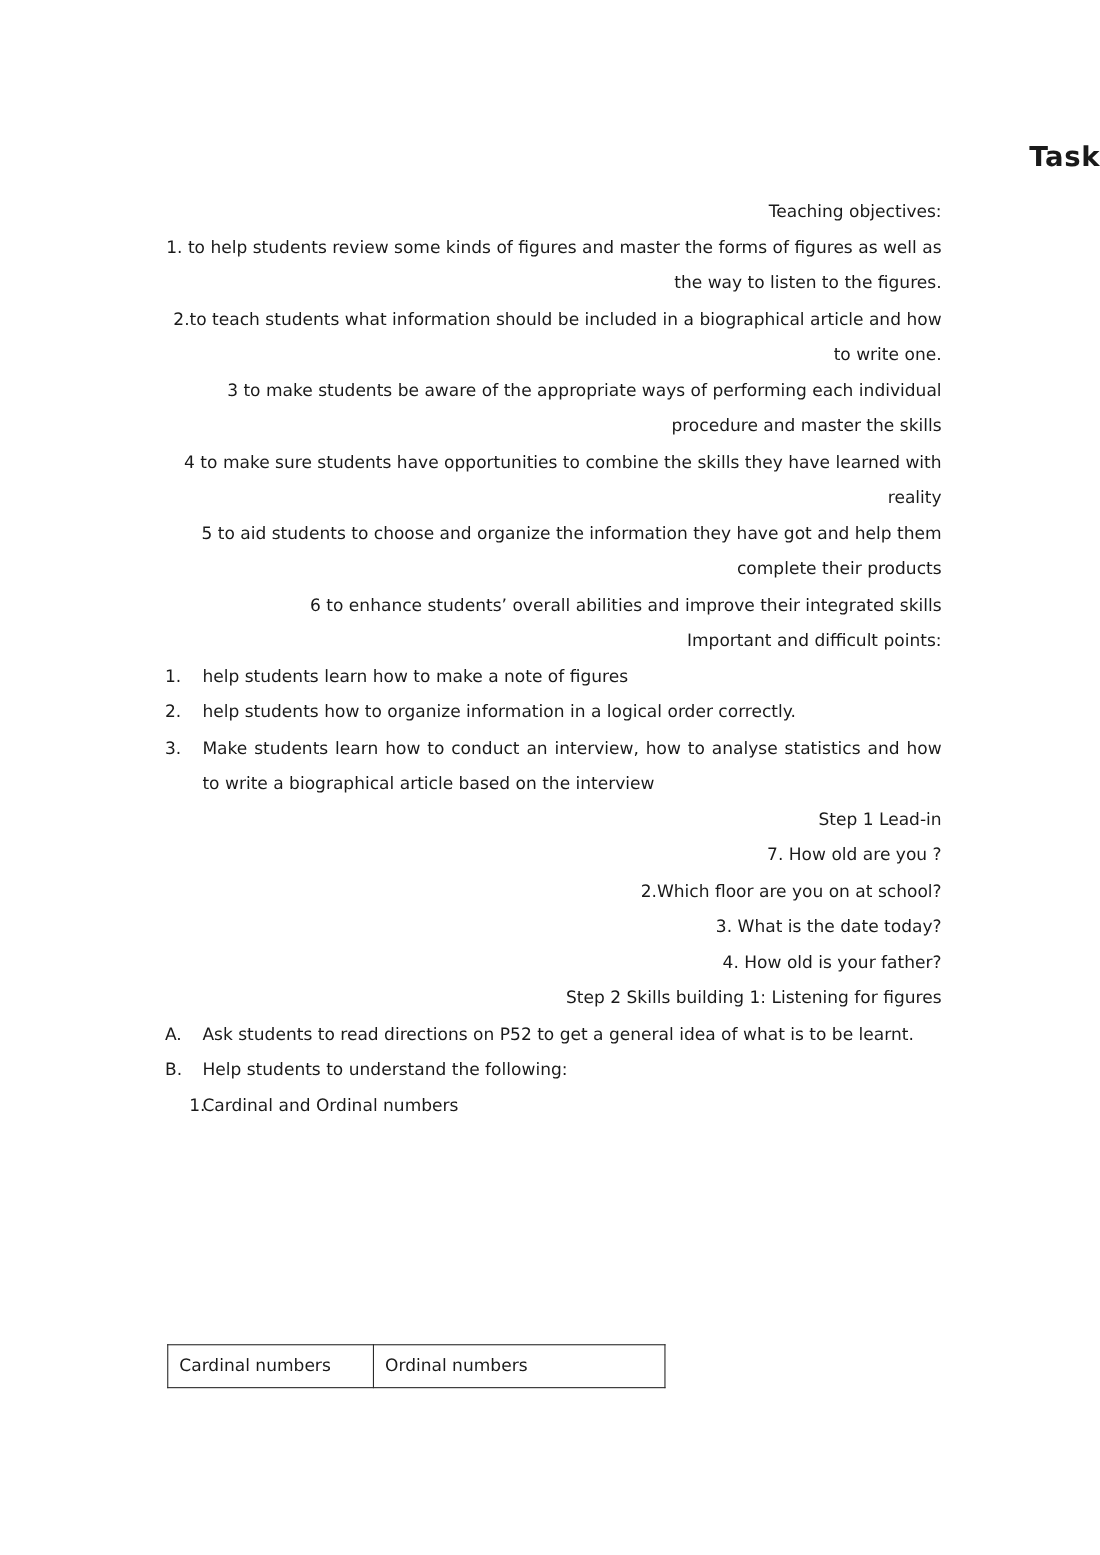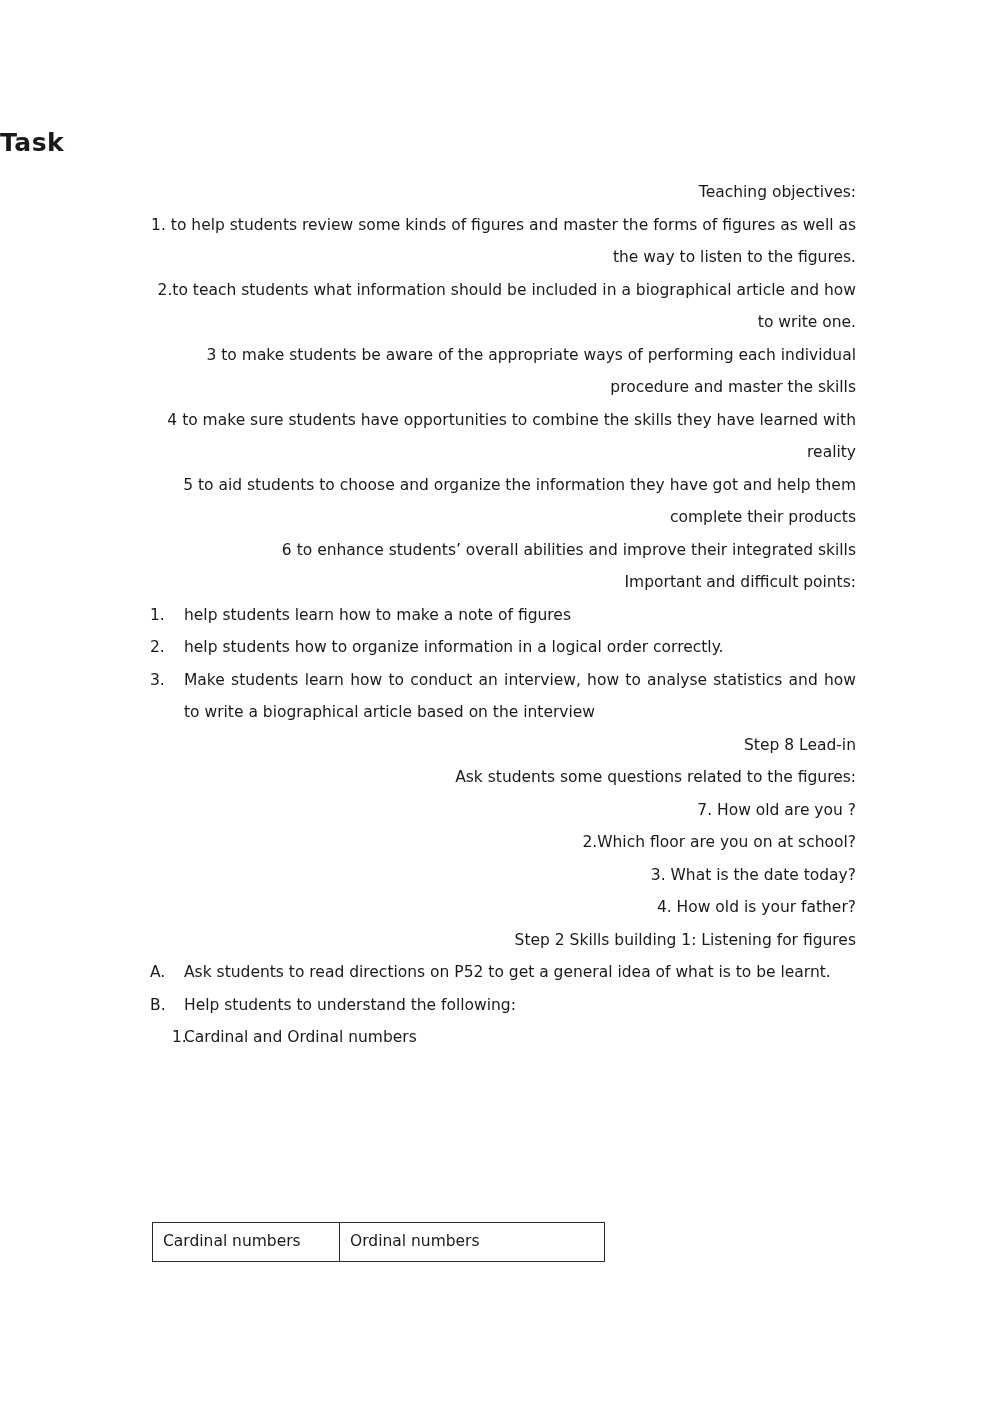--- a/index.html
+++ b/index.html
@@ -16,21 +16,21 @@
     overflow: hidden;
   }
   .page {
     position: relative;
     width: 1000px;
     height: 1414px;
     box-sizing: border-box;
     padding: 0;
   }
   .doc-title {
-    text-align: left;
+    text-align: right;
     font-size: 25px;
     font-weight: bold;
     margin: 0;
     padding-top: 128px;
     letter-spacing: 0.5px;
     font-family: "DejaVu Sans", sans-serif;
   }
   .body-wrap {
     position: absolute;
     left: 150px;
@@ -149,22 +149,21 @@
         <span class="marker">2.</span>
         <span>help students how to organize information in a logical order correctly.</span>
       </li>
       <li class="justify-item">
         <span class="marker">3.</span>
         <span>Make students learn how to conduct an interview, how to analyse statistics and how to write a biographical article based on the interview</span>
       </li>
     </ul>
 
 
-    <p class="line">Step 8 Lead-in</p>
-    <p class="line">Ask students some questions related to the figures:</p>
+    <p class="line">Step 1 Lead-in</p>
     <p class="line">7. How old are you ?</p>
     <p class="line">2.Which floor are you on at school?</p>
     <p class="line">3. What is the date today?</p>
     <p class="line">4. How old is your father?</p>
 
     <p class="line">Step 2 Skills building 1: Listening for figures</p>
 
     <ul class="alphalist">
       <li>
         <span class="marker">A.</span>

